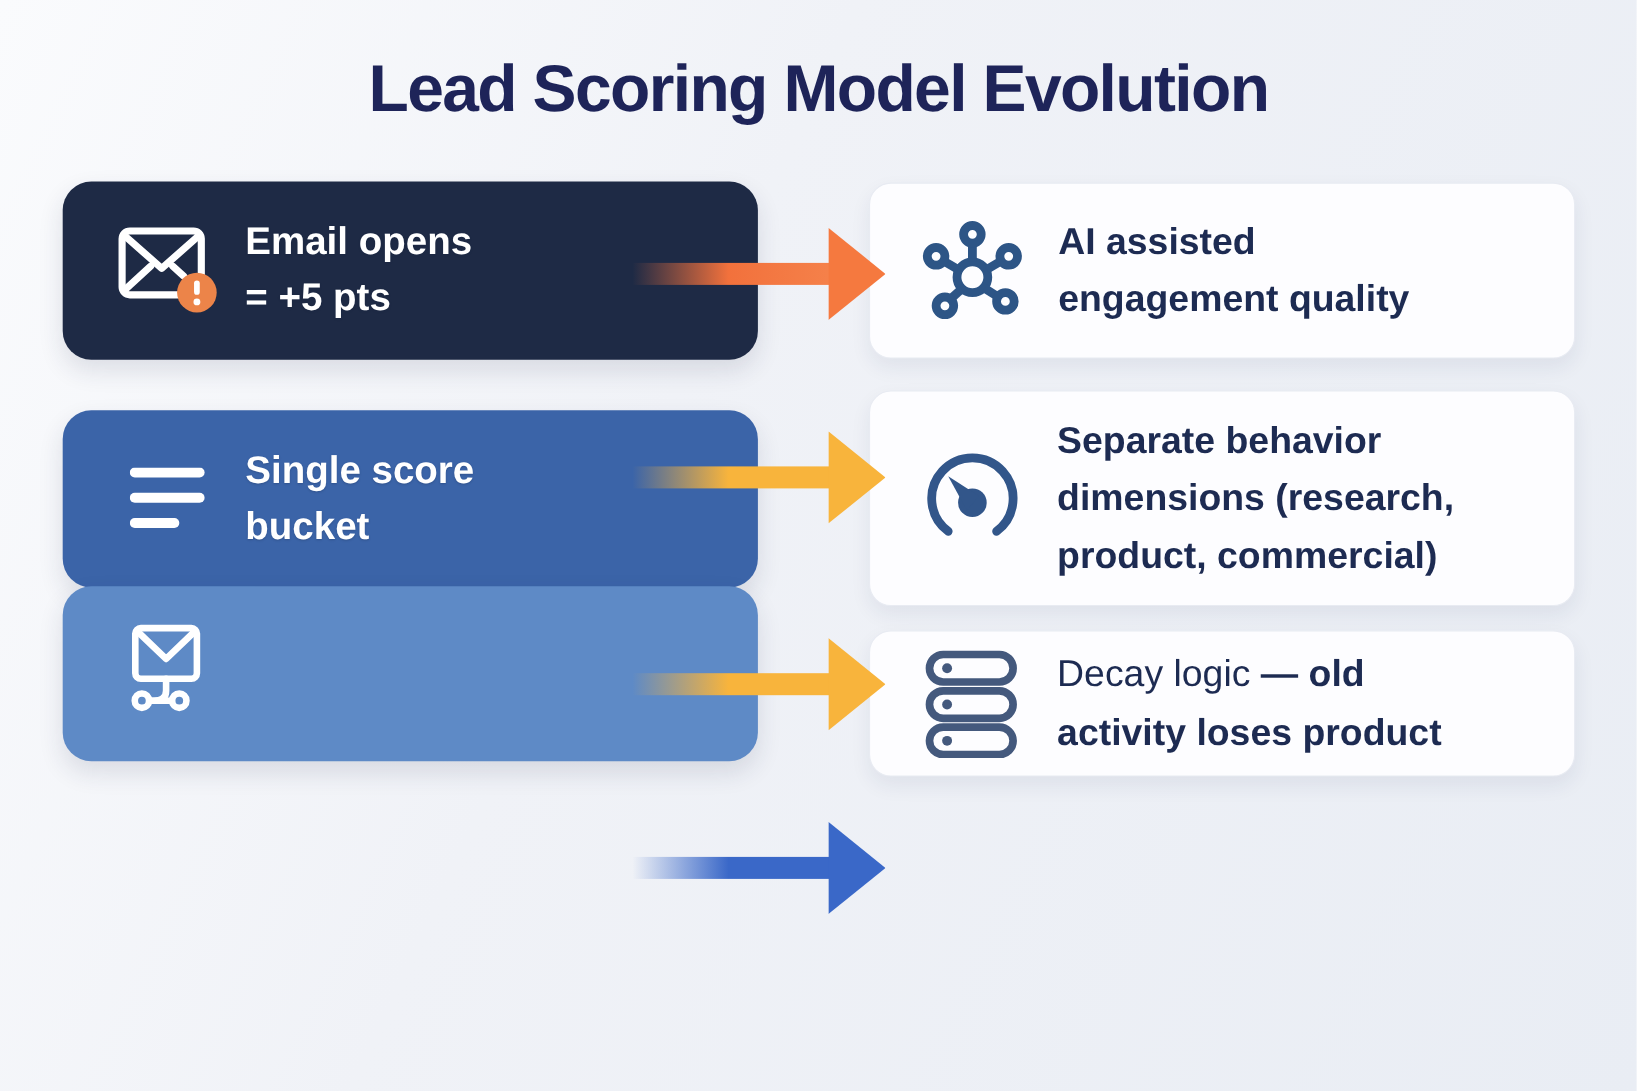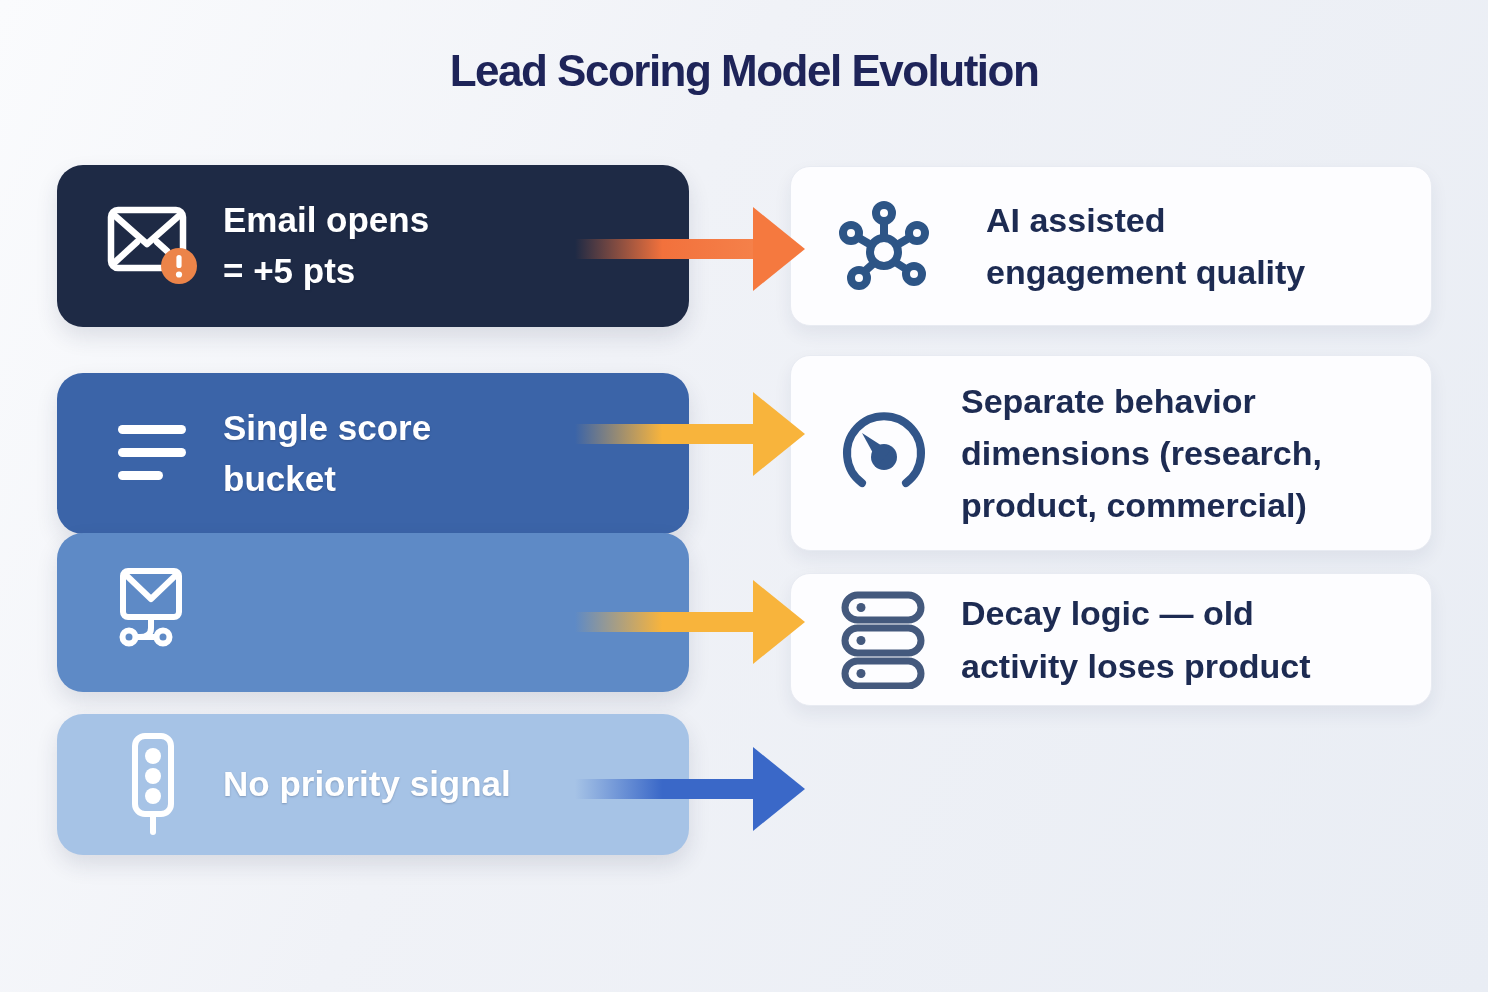--- a/index.html
+++ b/index.html
@@ -6,21 +6,21 @@
   html,body { width:1488px; height:992px; }
   body { font-family:"Liberation Sans","DejaVu Sans",sans-serif; }
 
   .canvas{
     position:relative; width:1488px; height:992px; overflow:hidden;
     background:linear-gradient(115deg,#fafbfd 0%,#f0f2f7 40%,#e9edf4 100%);
   }
 
   .title{
     position:absolute; top:46px; left:0; width:100%;
-    text-align:center; font-size:44px; font-weight:800; letter-spacing:-1.5px;
+    text-align:center; font-size:60px; font-weight:800; letter-spacing:-1.5px;
     color:#1e2459;
   }
 
   .card{ position:absolute; display:flex; align-items:center; }
 
   
   .lcard{
     left:57px; width:632px; border-radius:26px;
     padding:0 20px 0 43px;
     box-shadow:0 10px 22px rgba(30,42,70,.12);
@@ -35,30 +35,30 @@
     line-height:1.45; white-space:pre-line; text-shadow:0 1px 2px rgba(20,30,60,.25);
   }
 
   
   .rcard{
     left:790px; width:642px; border-radius:20px;
     background:#fdfdff; border:1.5px solid #e8ebf2;
     padding:0 24px 0 45px;
     box-shadow:0 8px 18px rgba(30,42,80,.07);
   }
-  .r1{ top:166px; height:160px;gap:24px; }
+  .r1{ top:166px; height:160px; }
   .r2{ top:355px; height:196px; }
   .r3{ top:573px; height:133px; }
   .r4{ top:729px; height:185px; }
   .ricon{ flex:0 0 95px; display:flex; align-items:center; justify-content:center; }
   .rtext{
     margin-left:30px; color:#1d2b52; font-size:34px; font-weight:600;
     line-height:1.53; white-space:pre-line;
   }
-  .rtext b{ font-weight:700;text-align:center; }
+  .rtext b{ font-weight:400;text-align:center; }
 
   
   .arrow{ position:absolute; left:575px; width:230px; height:84px; z-index:5; }
   .a1{ top:207px; } .a2{ top:392px; } .a3{ top:580px; } .a4{ top:747px; }
   .shaft{ position:absolute; left:0; top:32px; width:182px; height:20px; }
   .head{
     position:absolute; right:0; top:0; width:52px; height:84px;
     clip-path:polygon(0 0,100% 50%,0 100%);
   }
   .a1 .shaft{ background:linear-gradient(90deg,rgba(242,113,60,0) 0%,#f2713c 48%,#f5814a 100%); }
@@ -176,32 +176,20 @@
         <rect x="5" y="70" width="76" height="25" rx="12.5" stroke="#44597d" stroke-width="7"></rect>
         <circle cx="21" cy="16.5" r="4.5" fill="#44597d"></circle>
         <circle cx="21" cy="49.5" r="4.5" fill="#44597d"></circle>
         <circle cx="21" cy="82.5" r="4.5" fill="#44597d"></circle>
       </svg>
     </span>
     <p class="rtext"><b>Decay logic</b><span> — old
 activity loses product</span></p>
   </div>
 
-  <div class="card lcard l4">
-    <span class="licon">
-      <svg width="62" height="104" viewBox="0 0 62 104" fill="none">
-        <rect x="13" y="3" width="36" height="78" rx="10" stroke="#ffffff" stroke-width="6"></rect>
-        <circle cx="31" cy="23" r="8" fill="#ffffff"></circle>
-        <circle cx="31" cy="43" r="8" fill="#ffffff"></circle>
-        <circle cx="31" cy="63" r="8" fill="#ffffff"></circle>
-        <line x1="31" y1="82" x2="31" y2="99" stroke="#ffffff" stroke-width="6" stroke-linecap="round"></line>
-      </svg>
-    </span>
-    <span class="llabel">No priority signal</span>
-  </div>
 
   <div class="arrow a4">
     <div class="shaft"></div>
     <div class="head"></div>
   </div>
 
 
 </div>
 
 </body></html>

